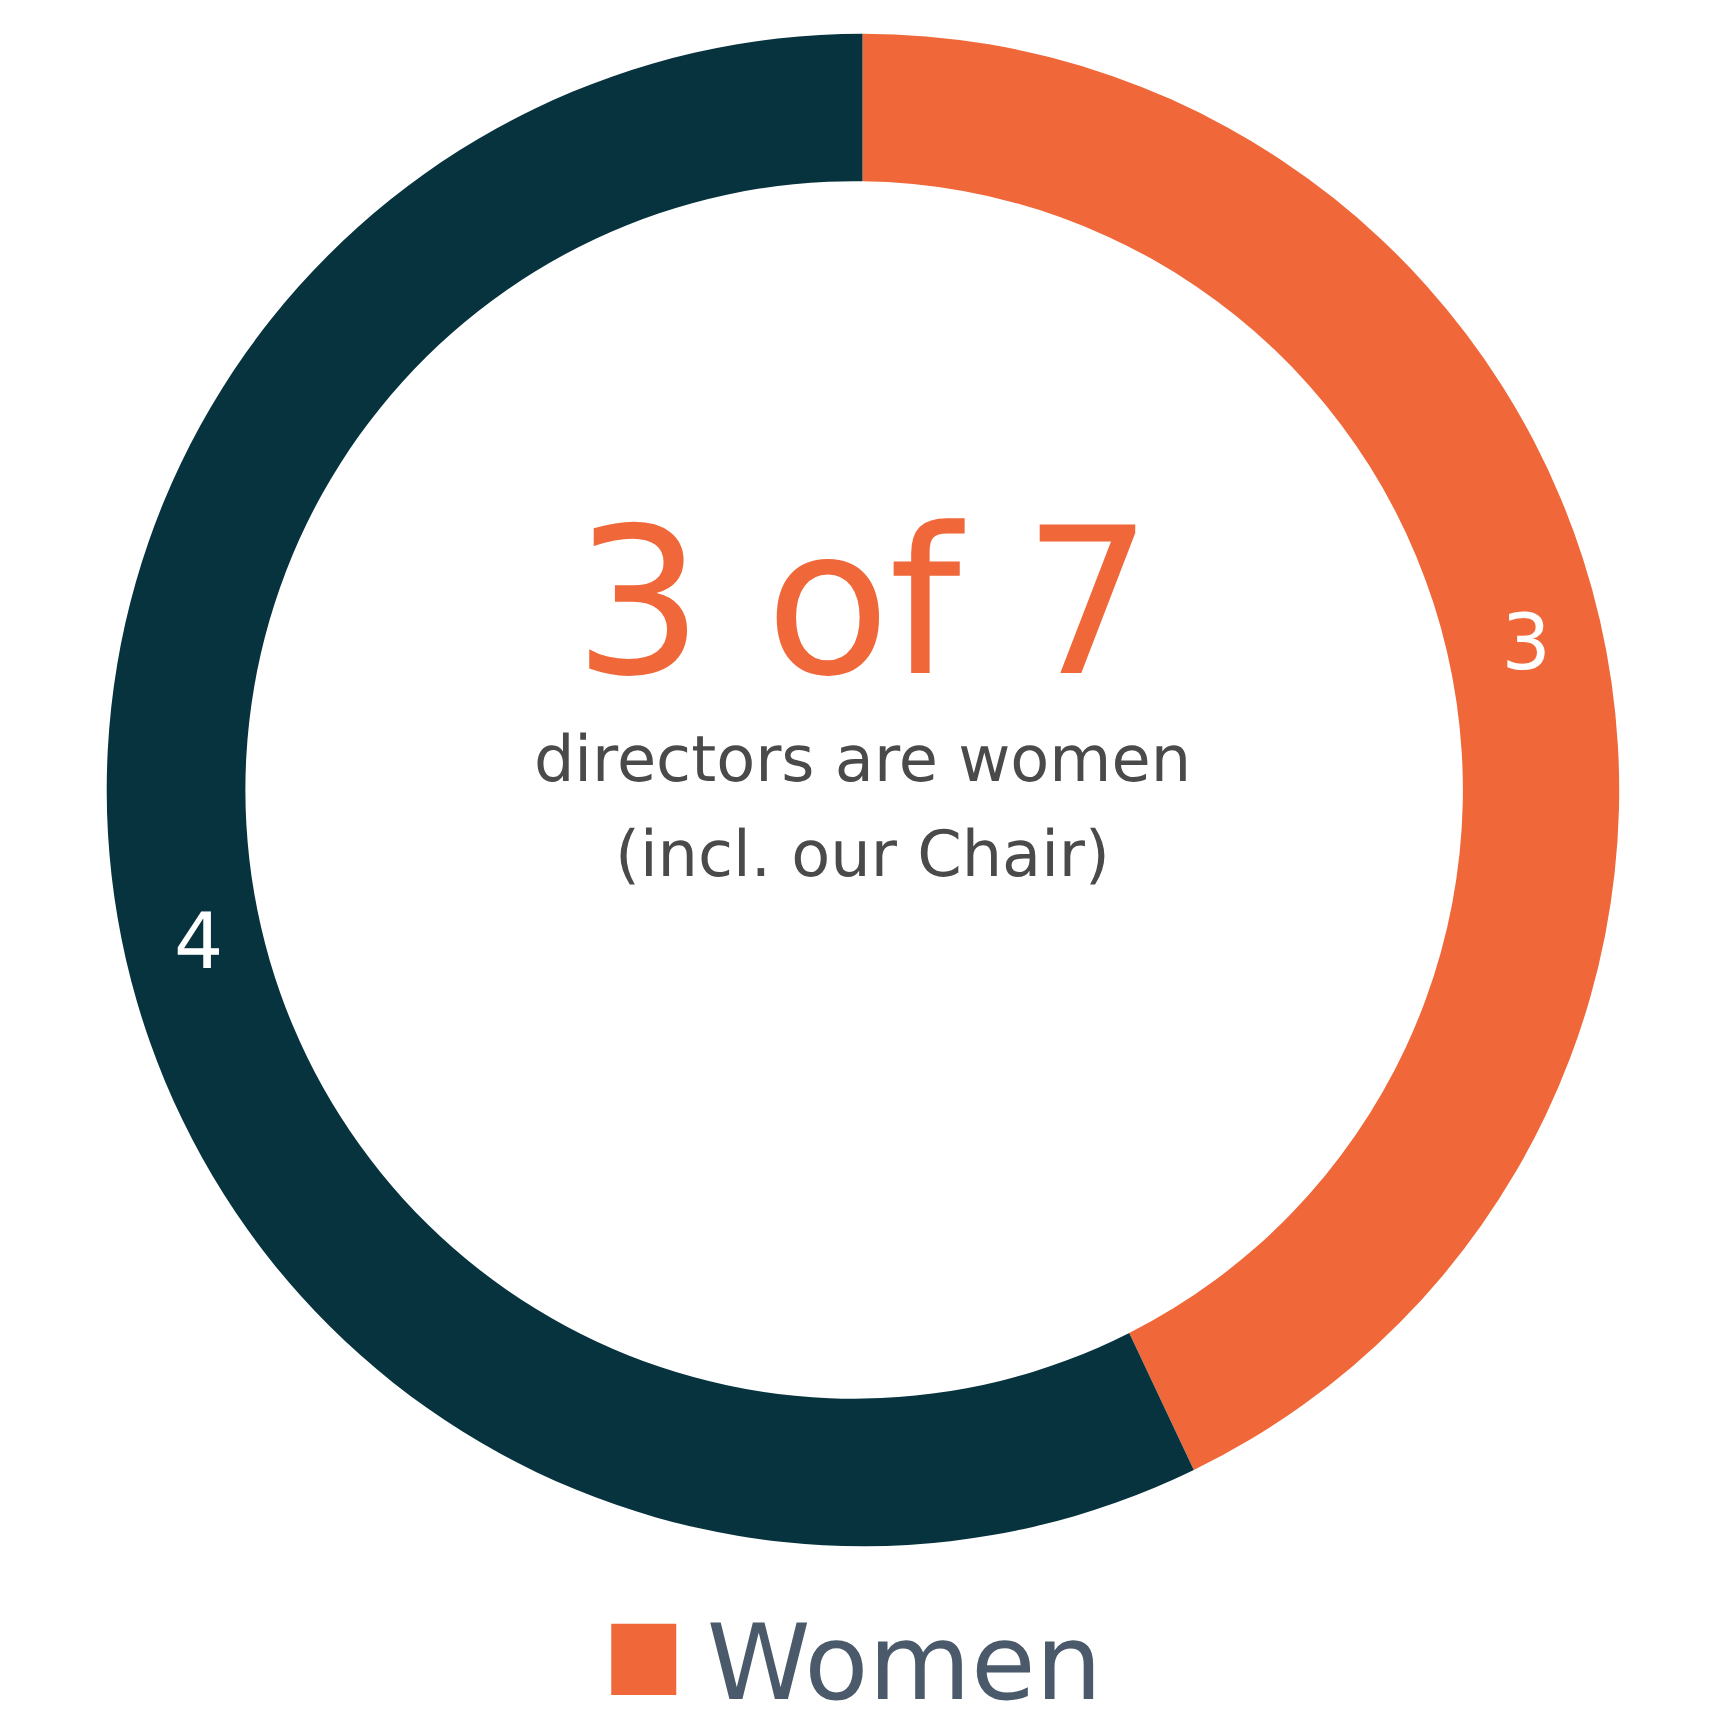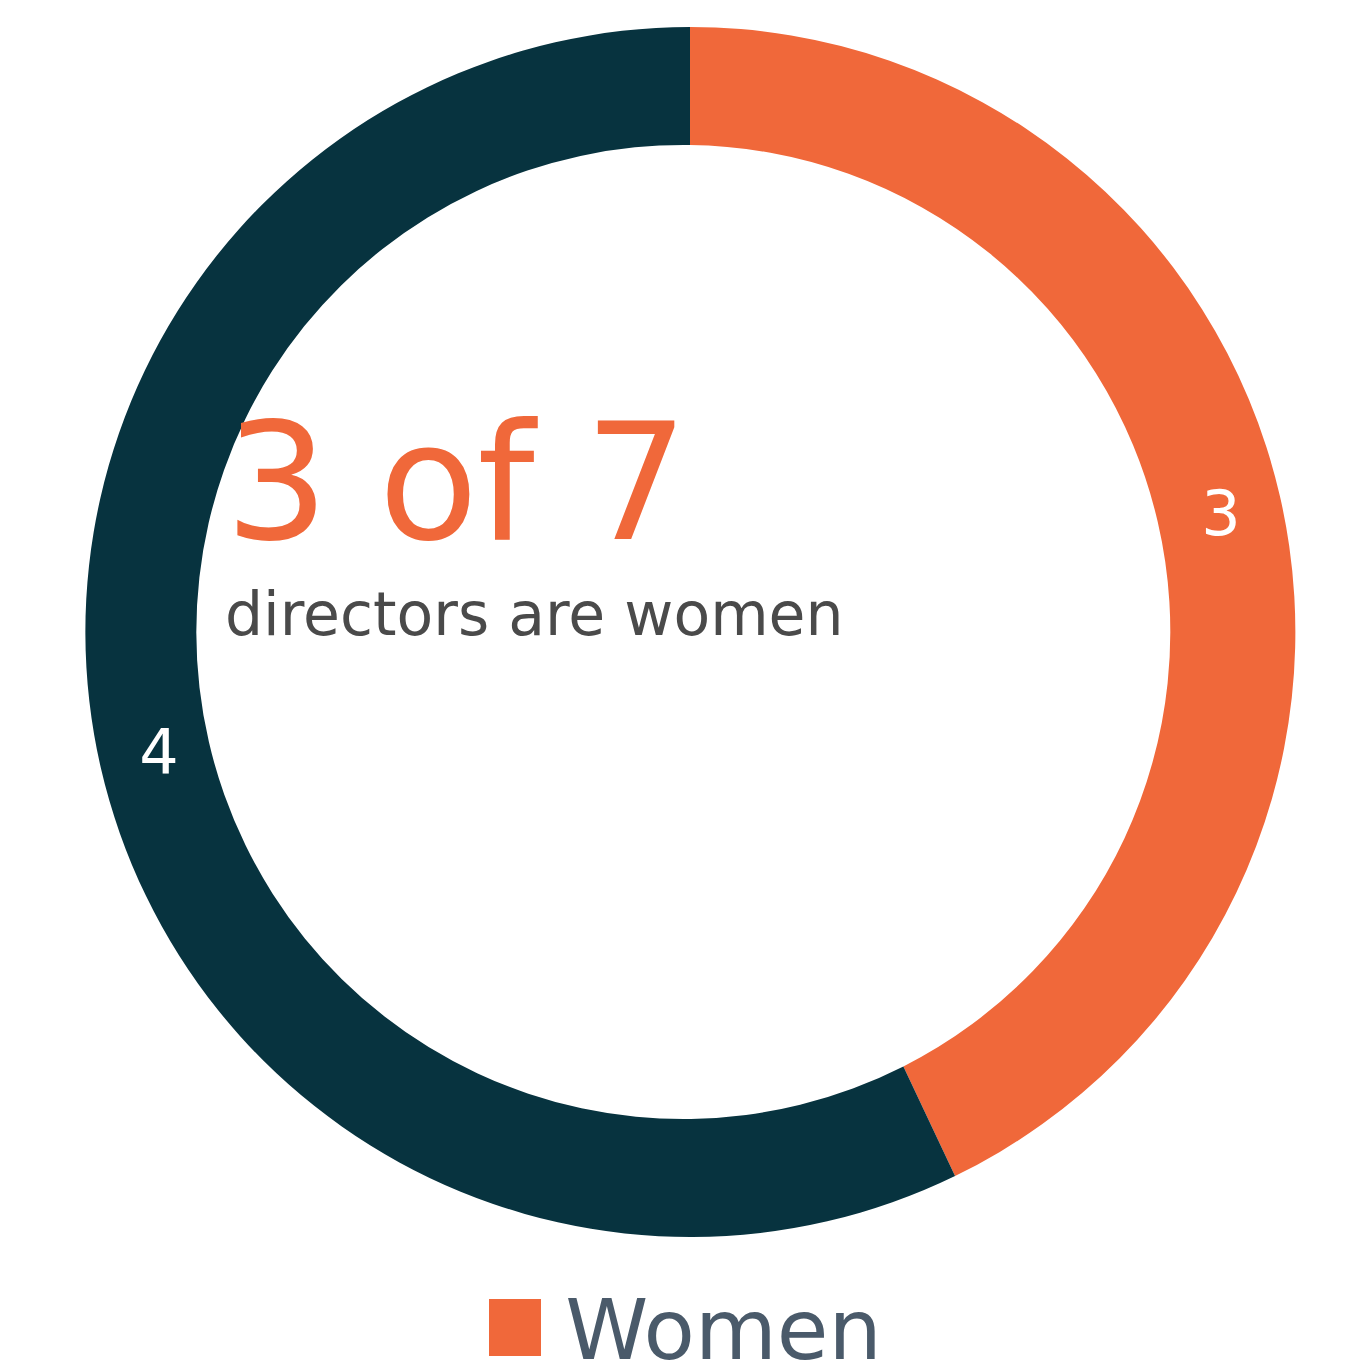--- a/index.html
+++ b/index.html
@@ -46,35 +46,36 @@
     fill: #ffffff;
     font-weight: 400;
   }
 
   
   .center-text {
     position: absolute;
     left: 225px;
     top: 400px;
     width: 930px;
+    text-align: center;
     pointer-events: none;
   }
   .headline {
     font-family: "DejaVu Sans", "Liberation Sans", sans-serif;
     font-size: 163px;
     line-height: 1.02;
     color: #F0683A;
     font-weight: 400;
     letter-spacing: -1px;
     margin: 0;
     white-space: nowrap;
   }
   .subline {
     font-family: "DejaVu Sans", "Liberation Sans", sans-serif;
-    font-size: 60px;
+    font-size: 51px;
     line-height: 1.28;
     color: #4A4A4A;
     font-weight: 400;
     margin: 10px 0 0 0;
     white-space: nowrap;
   }
 
   
   .legend {
     position: absolute;
@@ -130,20 +131,21 @@
                A 487 487 0 1 0 903.39 1066.39
                Z"></path>
 
       <text class="slice-value-label" x="1221" y="535" text-anchor="middle">3</text>
       <text class="slice-value-label" x="159" y="774" text-anchor="middle">4</text>
     </svg>
 
     <div class="center-text">
       <div class="headline">3 of 7</div>
       <div class="subline">directors are women</div>
+      <div class="subline">(incl. our Chair)</div>
     </div>
   </div>
 
   <div class="legend">
     <div class="legend-item">
       <span class="legend-swatch women"></span>
       <span class="legend-label">Women</span>
     </div>
   </div>
 

